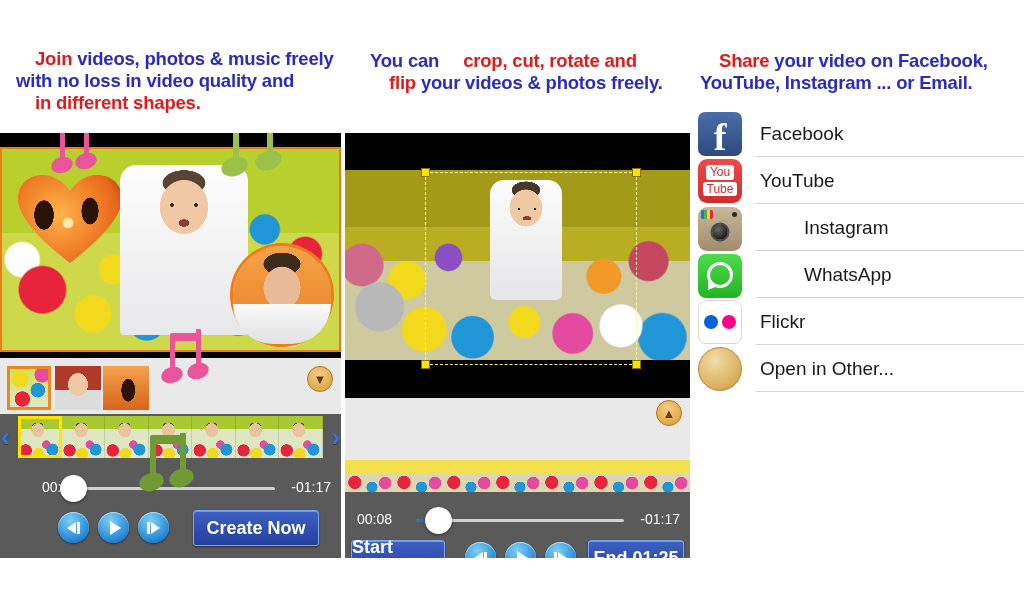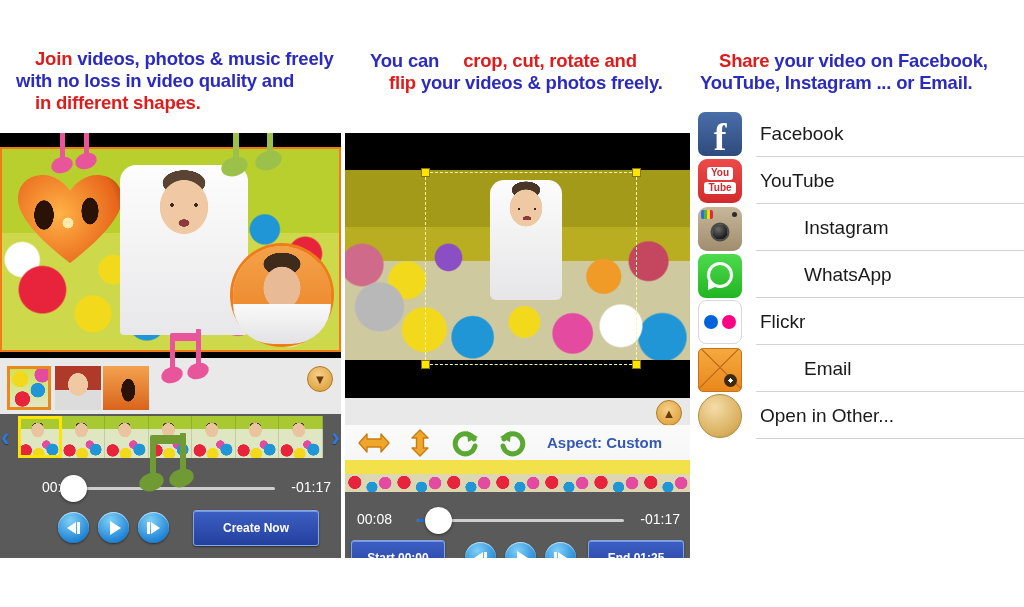--- a/index.html
+++ b/index.html
@@ -154,21 +154,21 @@
     box-shadow: 0 1px 2px rgba(0,0,0,.5), inset 0 1px 1px rgba(255,255,255,.6);
     display:flex; align-items:center; justify-content:center; }
   .gl { display:flex; align-items:center; gap:1px; }
   .tri-r { width:0;height:0;border-left:11px solid #fff;border-top:7px solid transparent;border-bottom:7px solid transparent; }
   .tri-l { width:0;height:0;border-right:9px solid #fff;border-top:6px solid transparent;border-bottom:6px solid transparent; }
   .tri-r-s { width:0;height:0;border-left:9px solid #fff;border-top:6px solid transparent;border-bottom:6px solid transparent; }
   .bar { width:3px; height:12px; background:#fff; }
 
   .bluebtn { position:absolute; border:1px solid #7ea8e8; border-radius:3px;
     background: linear-gradient(#3d5fc4, #24409e);
-    color:#fff; font-weight:bold; font-size:12px;
+    color:#fff; font-weight:bold; font-size:18px;
     display:flex; align-items:center; justify-content:center;
     box-shadow: inset 0 1px 0 rgba(255,255,255,.35), 0 1px 2px rgba(0,0,0,.5); }
 
   
   #panel2 { position:absolute; left: 345px; top: 133px; width: 345px; height: 425px; background:#000; overflow:hidden; }
   #p2-stage { position:absolute; left:0; top:0; width:345px; height: 265px; background:#000; }
   #p2-photo { position:absolute; left:0; top: 37px; width: 345px; height: 190px;
     background:
       radial-gradient(circle at 10% 72%, #b8b8b8 0 7%, transparent 7.5%),
       radial-gradient(circle at 23% 84%, #f2d91c 0 7%, transparent 7.5%),
@@ -228,21 +228,21 @@
   .share-row .sep { position:absolute; left: 62px; right: 0; bottom: 0; height:1px; background:#d3d3d3; }
   .share-label { margin-left: 66px; font-size: 19px; color: #1a1a1a; }
   .sicon { position:absolute; left: 4px; top: 50%; transform: translateY(-50%); width: 44px; height: 44px; }
 
   
   .ic-folder { border-radius: 4px; background: linear-gradient(#f8c03a, #f08a12); position:relative; }
   .ic-folder::before { content:""; position:absolute; left:2px; top:2px; width: 18px; height:7px; border-radius:3px 3px 0 0; background:#f9cd57; }
   .ic-fb { border-radius: 7px; background: linear-gradient(#4a6ea9, #2f4a7d); color:#fff;
     display:flex; align-items:flex-end; justify-content:center; font-family:"Liberation Serif", serif; font-weight:bold; font-size: 38px; line-height: 0.95; }
   .ic-yt { border-radius: 9px; background: linear-gradient(#ee4a4a, #d22b2b); display:flex; flex-direction:column; align-items:center; justify-content:center; gap:2px; }
-  .ic-yt span { background:#fff; color:#d22b2b; font-size: 10px; font-weight:bold; border-radius:3px; padding: 1px 4px; line-height:1.05; }
+  .ic-yt span { background:#fff; color:#d22b2b; font-size: 12px; font-weight:normal; border-radius:3px; padding: 1px 4px; line-height:1.05; }
   .ic-ig { border-radius: 9px; background: linear-gradient(#c7b79a, #a08d6e); position:relative; overflow:hidden; }
   .ic-ig::before { content:""; position:absolute; left:3px; top:3px; width: 12px; height: 9px;
     background: linear-gradient(90deg,#2f6fd0 0 25%,#4fb04f 25% 50%,#f2d91c 50% 75%,#e8243c 75% 100%); border-radius:2px; }
   .ic-ig .lens { position:absolute; left:50%; top:56%; transform: translate(-50%,-50%); width: 19px; height: 19px; border-radius:50%;
     background: radial-gradient(circle at 38% 32%, #6b6b6b, #1c1c1c 70%); border: 2px solid #4a4a4a; }
   .ic-ig .dot { position:absolute; right:5px; top:5px; width:5px; height:5px; border-radius:50%; background:#2b2b2b; }
   .ic-fl { border-radius: 8px; background:#fff; border:1px solid #d8d8d8; display:flex; align-items:center; justify-content:center; gap:4px; }
   .ic-fl i { width: 14px; height: 14px; border-radius:50%; display:block; }
   .ic-wa { border-radius: 8px; background: linear-gradient(#4ddb4d, #22b522); position:relative; }
   .ic-wa .ph { position:absolute; left:50%; top:48%; transform:translate(-50%,-50%); width: 26px; height: 26px; border-radius:50%; border: 3px solid #fff; }
@@ -376,50 +376,20 @@
       <div id="crop-box">
         <div class="handle h-tl"></div>
         <div class="handle h-tr"></div>
         <div class="handle h-bl"></div>
         <div class="handle h-br"></div>
       </div>
     </div>
 
     <div id="p2-toolbarwrap">
       <div id="p2-collapse">▲</div>
-      <div id="p2-toolbar">
-
-        <div class="tool-ic">
-          <svg viewBox="0 0 34 28" width="34" height="28" aria-hidden="true">
-            <path d="M2 14 L10 5 L10 10 L24 10 L24 5 L32 14 L24 23 L24 18 L10 18 L10 23 Z" fill="#f0a62a" stroke="#c87d12" stroke-width="1.4" stroke-linejoin="round"></path>
-          </svg>
-        </div>
-
-        <div class="tool-ic">
-          <svg viewBox="0 0 34 28" width="34" height="28" aria-hidden="true">
-            <path d="M17 1 L25 9 L20.5 9 L20.5 19 L25 19 L17 27 L9 19 L13.5 19 L13.5 9 L9 9 Z" fill="#f0a62a" stroke="#c87d12" stroke-width="1.4" stroke-linejoin="round"></path>
-          </svg>
-        </div>
-
-        <div class="tool-ic">
-          <svg viewBox="0 0 34 28" width="34" height="28" aria-hidden="true">
-            <path d="M25 10 A10 10 0 1 0 26 17" fill="none" stroke="#5aa832" stroke-width="5" stroke-linecap="round"></path>
-            <path d="M18 2 L29 8 L19 13 Z" fill="#5aa832"></path>
-          </svg>
-        </div>
-
-        <div class="tool-ic">
-          <svg viewBox="0 0 34 28" width="34" height="28" aria-hidden="true">
-            <path d="M9 10 A10 10 0 1 1 8 17" fill="none" stroke="#5aa832" stroke-width="5" stroke-linecap="round"></path>
-            <path d="M16 2 L5 8 L15 13 Z" fill="#5aa832"></path>
-          </svg>
-        </div>
-
-        <div class="aspect-text">Aspect: Custom</div>
-      </div>
     </div>
 
     <div id="p2-filmstrip">
       <div class="strip2-inner">
         <div class="strip2-cell"></div>
         <div class="strip2-cell"></div>
         <div class="strip2-cell"></div>
         <div class="strip2-cell"></div>
         <div class="strip2-cell"></div>
         <div class="strip2-cell"></div>
@@ -496,27 +466,20 @@
 
     <div class="share-row">
       <div class="sicon ic-fl">
         <i style="background:#0063dc;"></i>
         <i style="background:#ff0084;"></i>
       </div>
       <div class="share-label">Flickr</div>
       <div class="sep"></div>
     </div>
 
-    <div class="share-row">
-      <div class="sicon ic-em">
-        <div class="reel"></div>
-      </div>
-      <div class="share-label">Email</div>
-      <div class="sep"></div>
-    </div>
 
     <div class="share-row">
       <div class="sicon ic-other2"></div>
       <div class="share-label">Open in Other...</div>
       <div class="sep"></div>
     </div>
 
   </div>
 
 </div>

